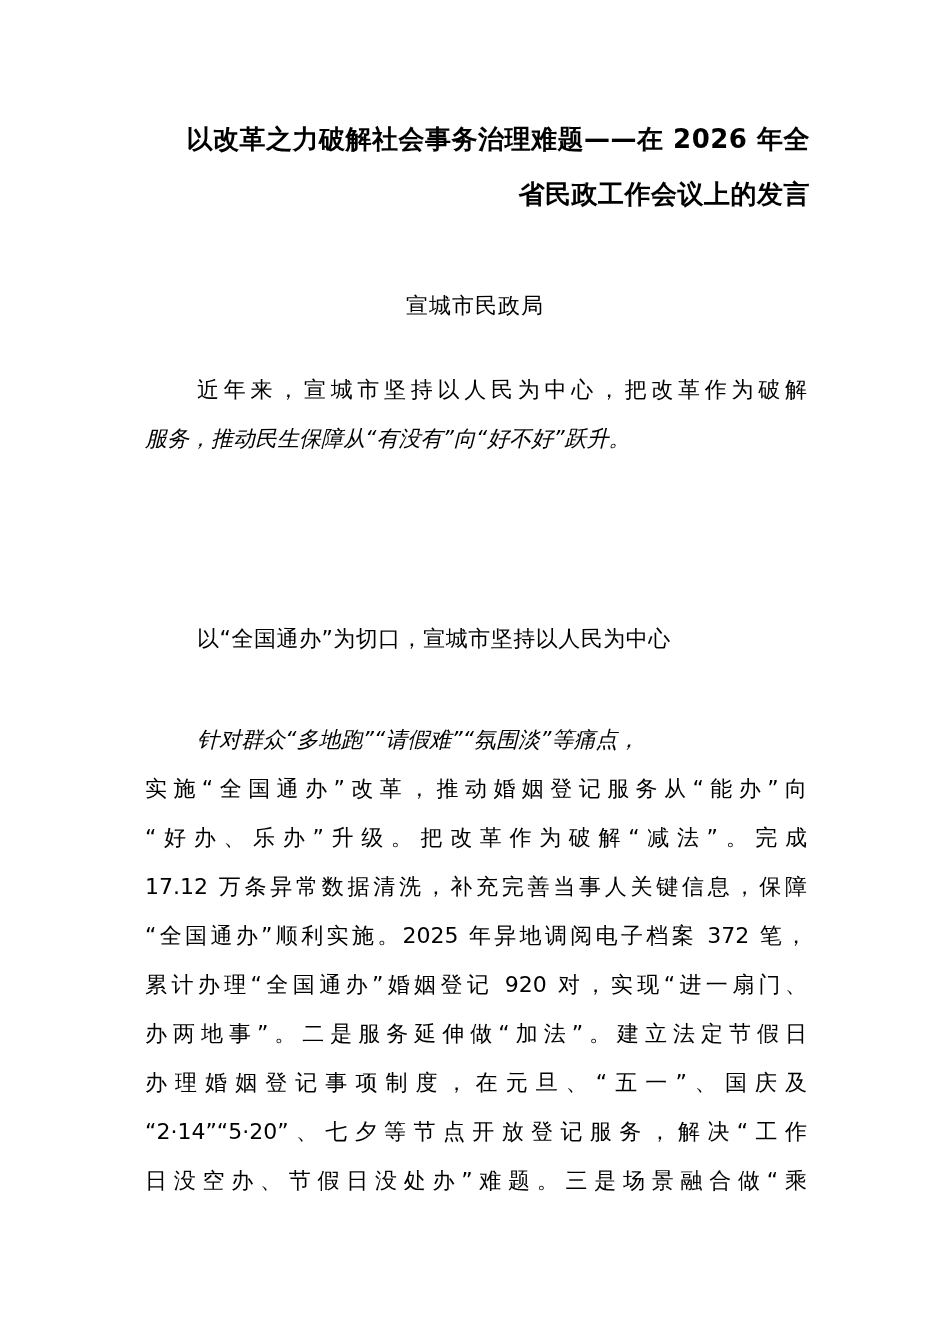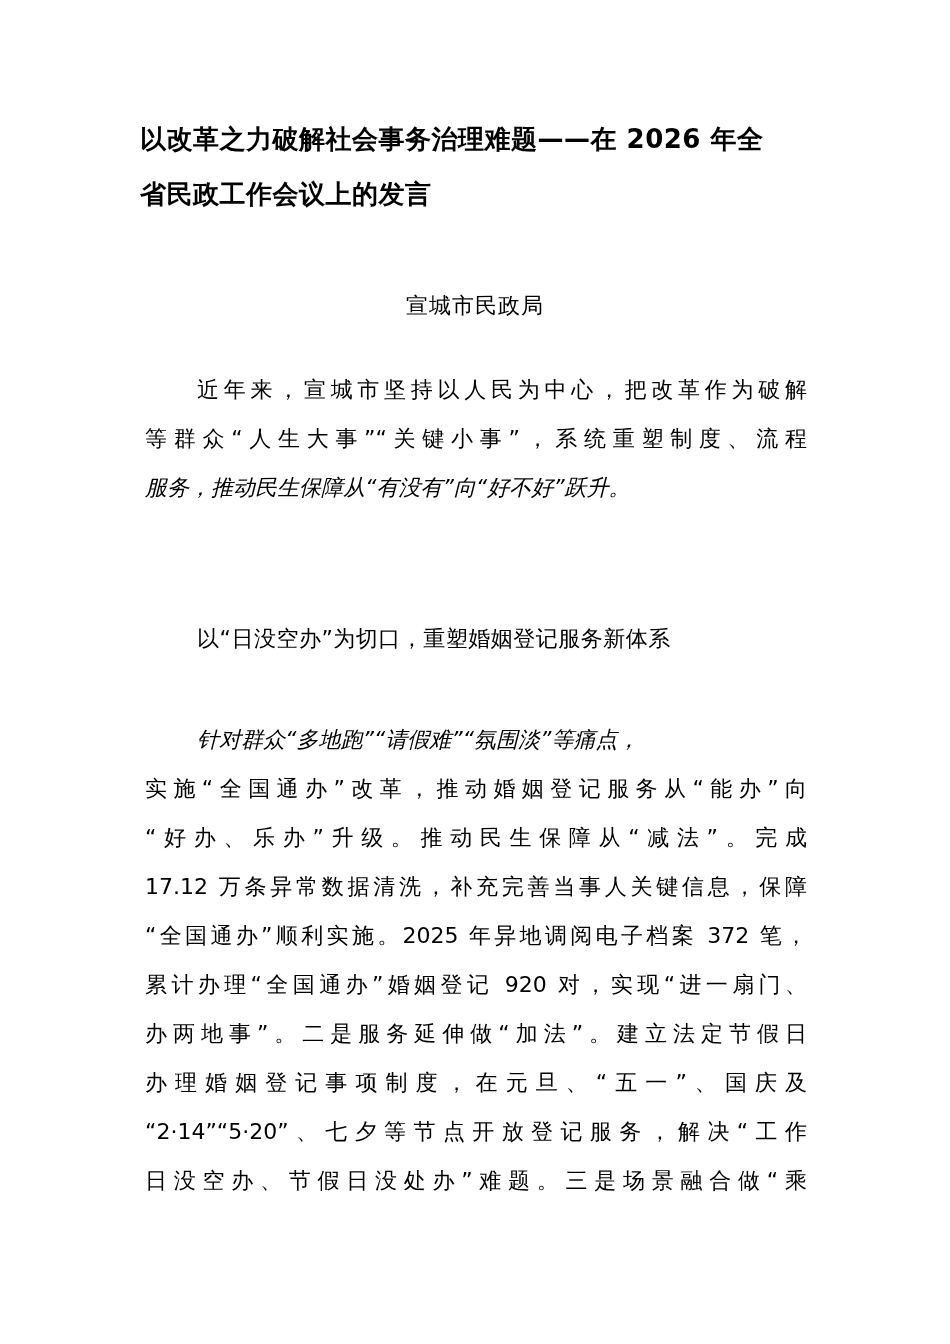--- a/index.html
+++ b/index.html
@@ -21,21 +21,21 @@
     top: 0;
     width: 950px;
     height: 1344px;
     background: #ffffff;
   }
   .title {
     position: absolute;
     left: 140px;
     width: 670px;
     top: 112px;
-    text-align: left;
+    text-align: right;
     font-size: 26px;
     font-weight: bold;
     line-height: 55px;
     letter-spacing: 0.5px;
   }
   .title .line {
     display: block;
     white-space: nowrap;
   }
   .author {
@@ -88,30 +88,29 @@
 
   <div class="title">
     <span class="line">以改革之力破解社会事务治理难题——在 2026 年全</span>
     <span class="line">省民政工作会议上的发言</span>
   </div>
 
   <div class="author">宣城市民政局</div>
 
   <div class="para" id="intro">
     <span class="ln indent">近年来，宣城市坚持以人民为中心，把改革作为破解</span>
-    <span class="ln">等群众“人生大事”“关键小事”，系统重塑制度、流程</span>
     <span class="ln last">服务，推动民生保障从“有没有”向“好不好”跃升。</span>
   </div>
 
-  <div id="section-heading">以“日没空办”为切口，重塑婚姻登记服务新体系</div>
+  <div id="section-heading">以“全国通办”为切口，宣城市坚持以人民为中心</div>
 
   <div class="para" id="body1">
     <span class="ln indent last">针对群众“多地跑”“请假难”“氛围淡”等痛点，</span>
     <span class="ln">实施“全国通办”改革，推动婚姻登记服务从“能办”向</span>
-    <span class="ln">“好办、乐办”升级。推动民生保障从“减法”。完成</span>
+    <span class="ln">“好办、乐办”升级。把改革作为破解“减法”。完成</span>
     <span class="ln">17.12 万条异常数据清洗，补充完善当事人关键信息，保障</span>
     <span class="ln">“全国通办”顺利实施。2025 年异地调阅电子档案 372 笔，</span>
     <span class="ln">累计办理“全国通办”婚姻登记 920 对，实现“进一扇门、</span>
     <span class="ln">办两地事”。二是服务延伸做“加法”。建立法定节假日</span>
     <span class="ln">办理婚姻登记事项制度，在元旦、“五一”、国庆及</span>
     <span class="ln">“2·14”“5·20”、七夕等节点开放登记服务，解决“工作</span>
     <span class="ln">日没空办、节假日没处办”难题。三是场景融合做“乘</span>
   </div>
 
 </div>

